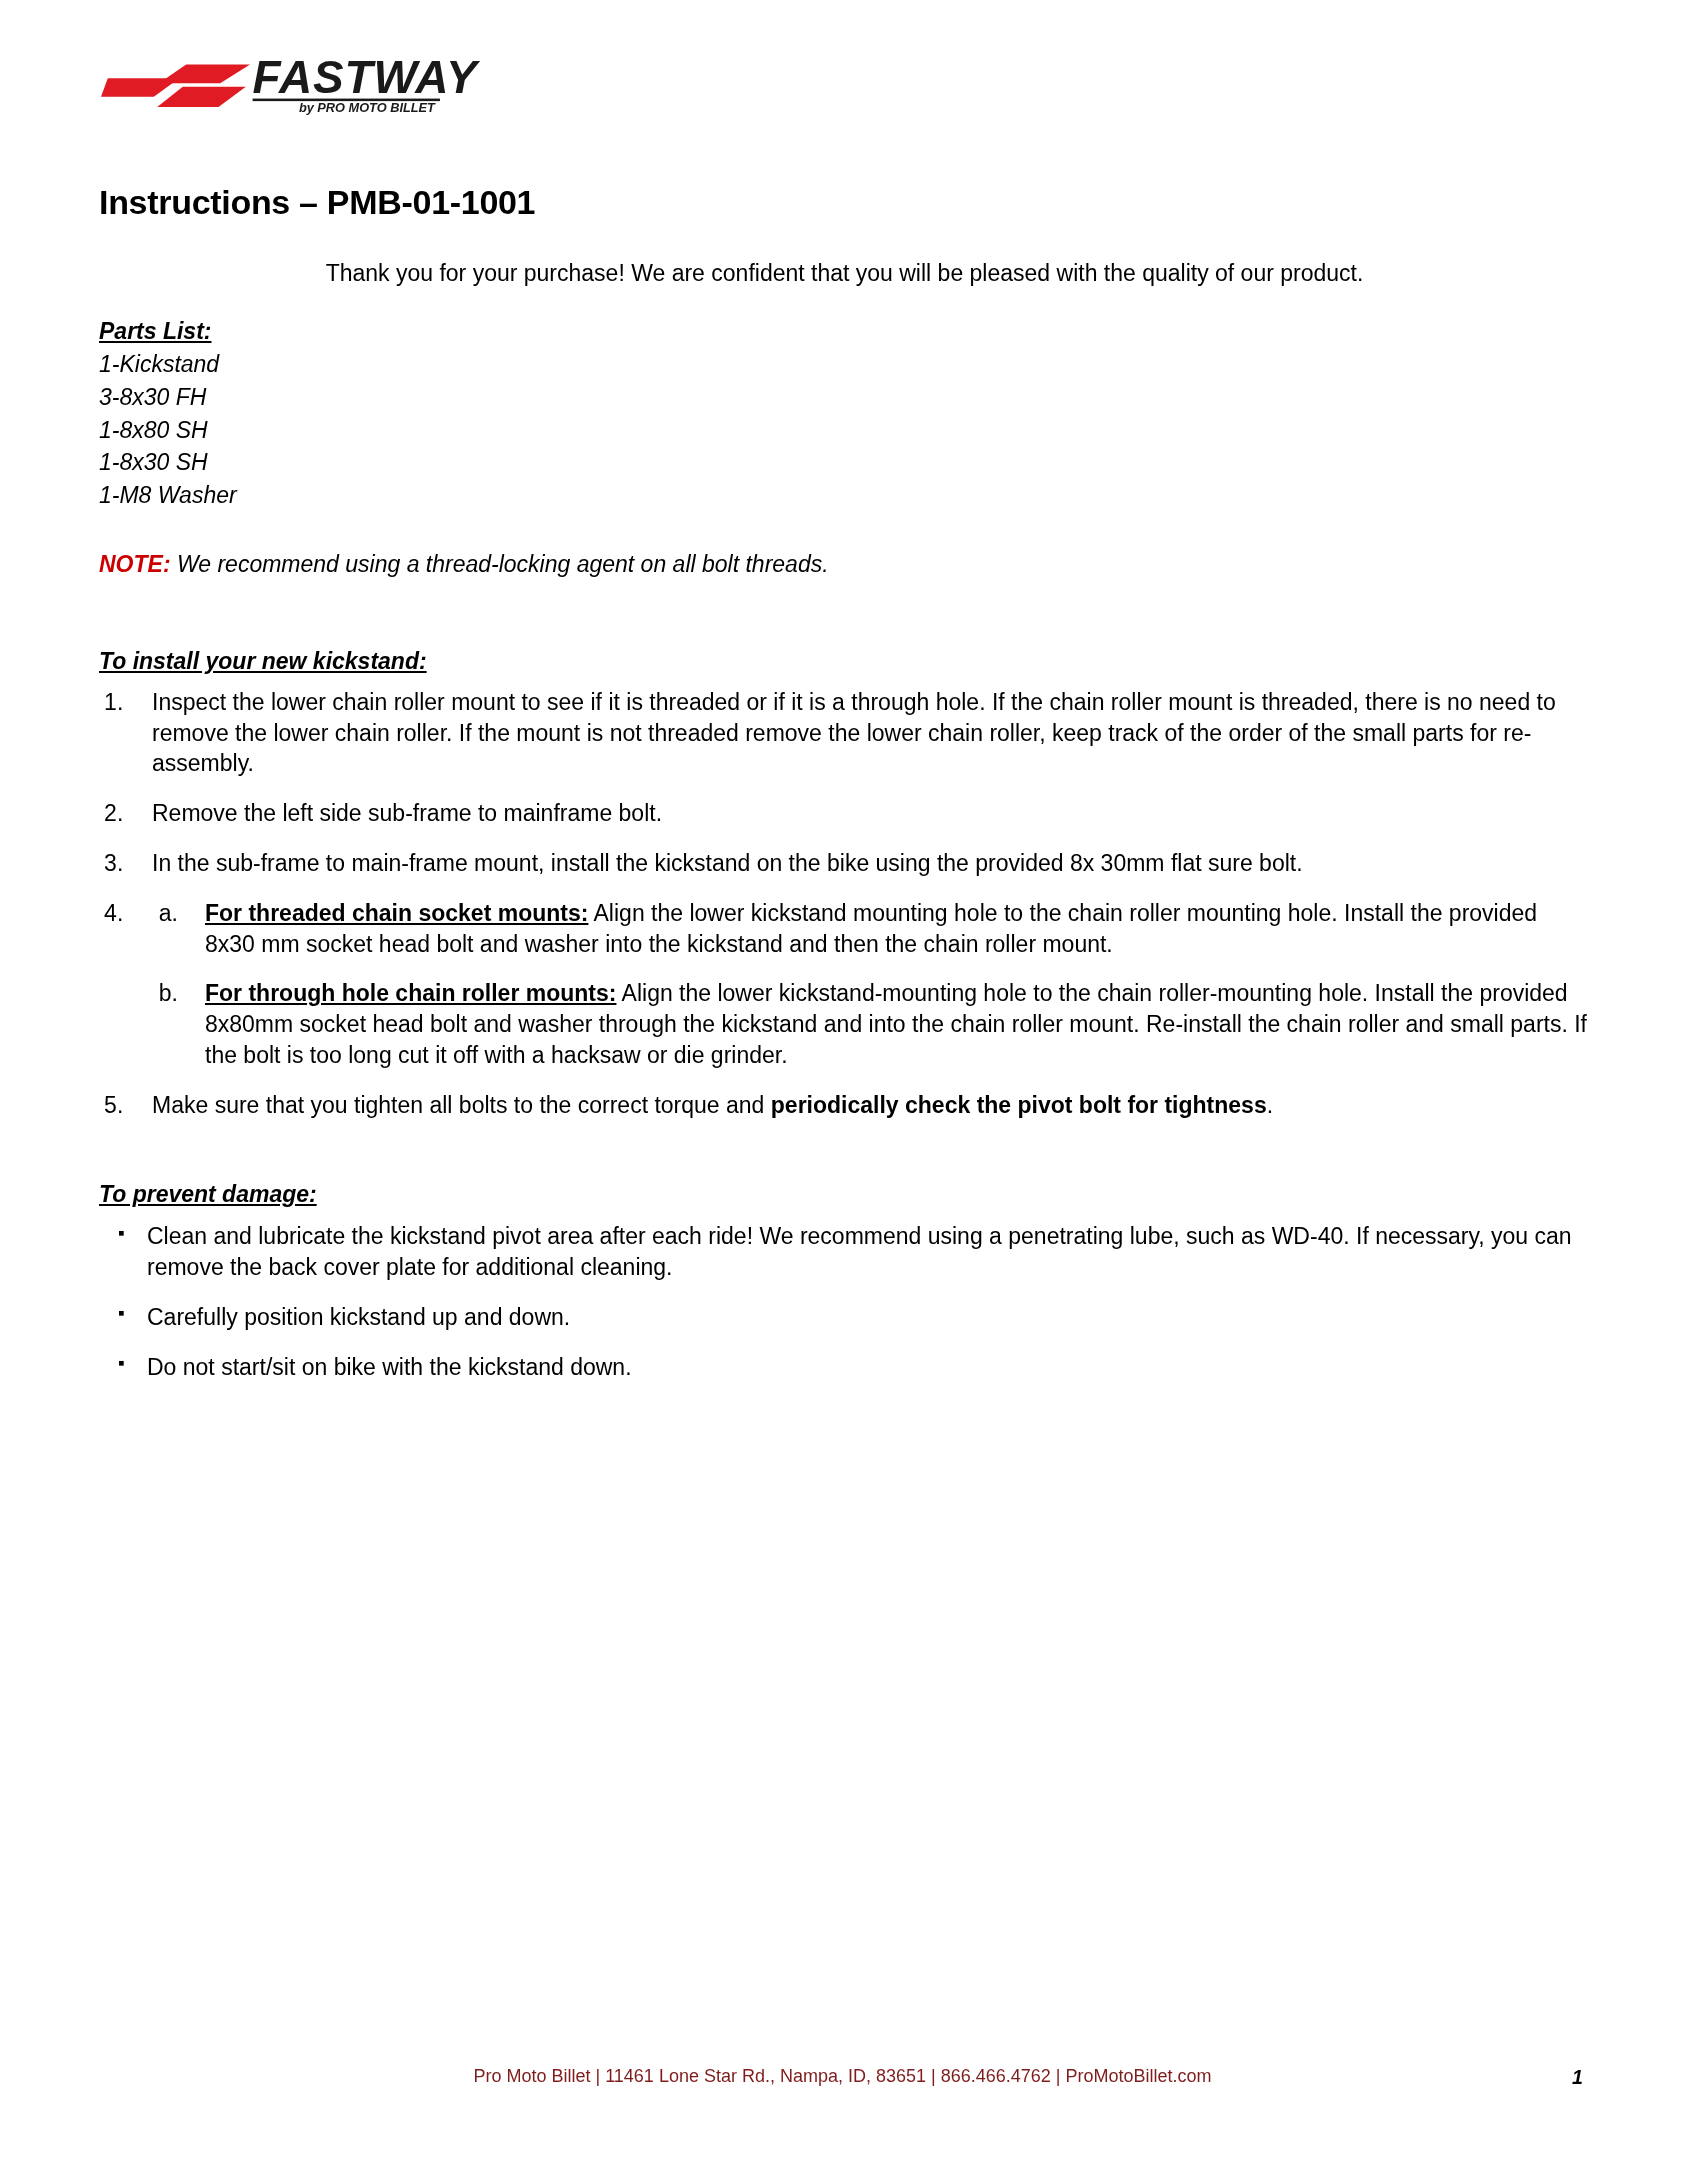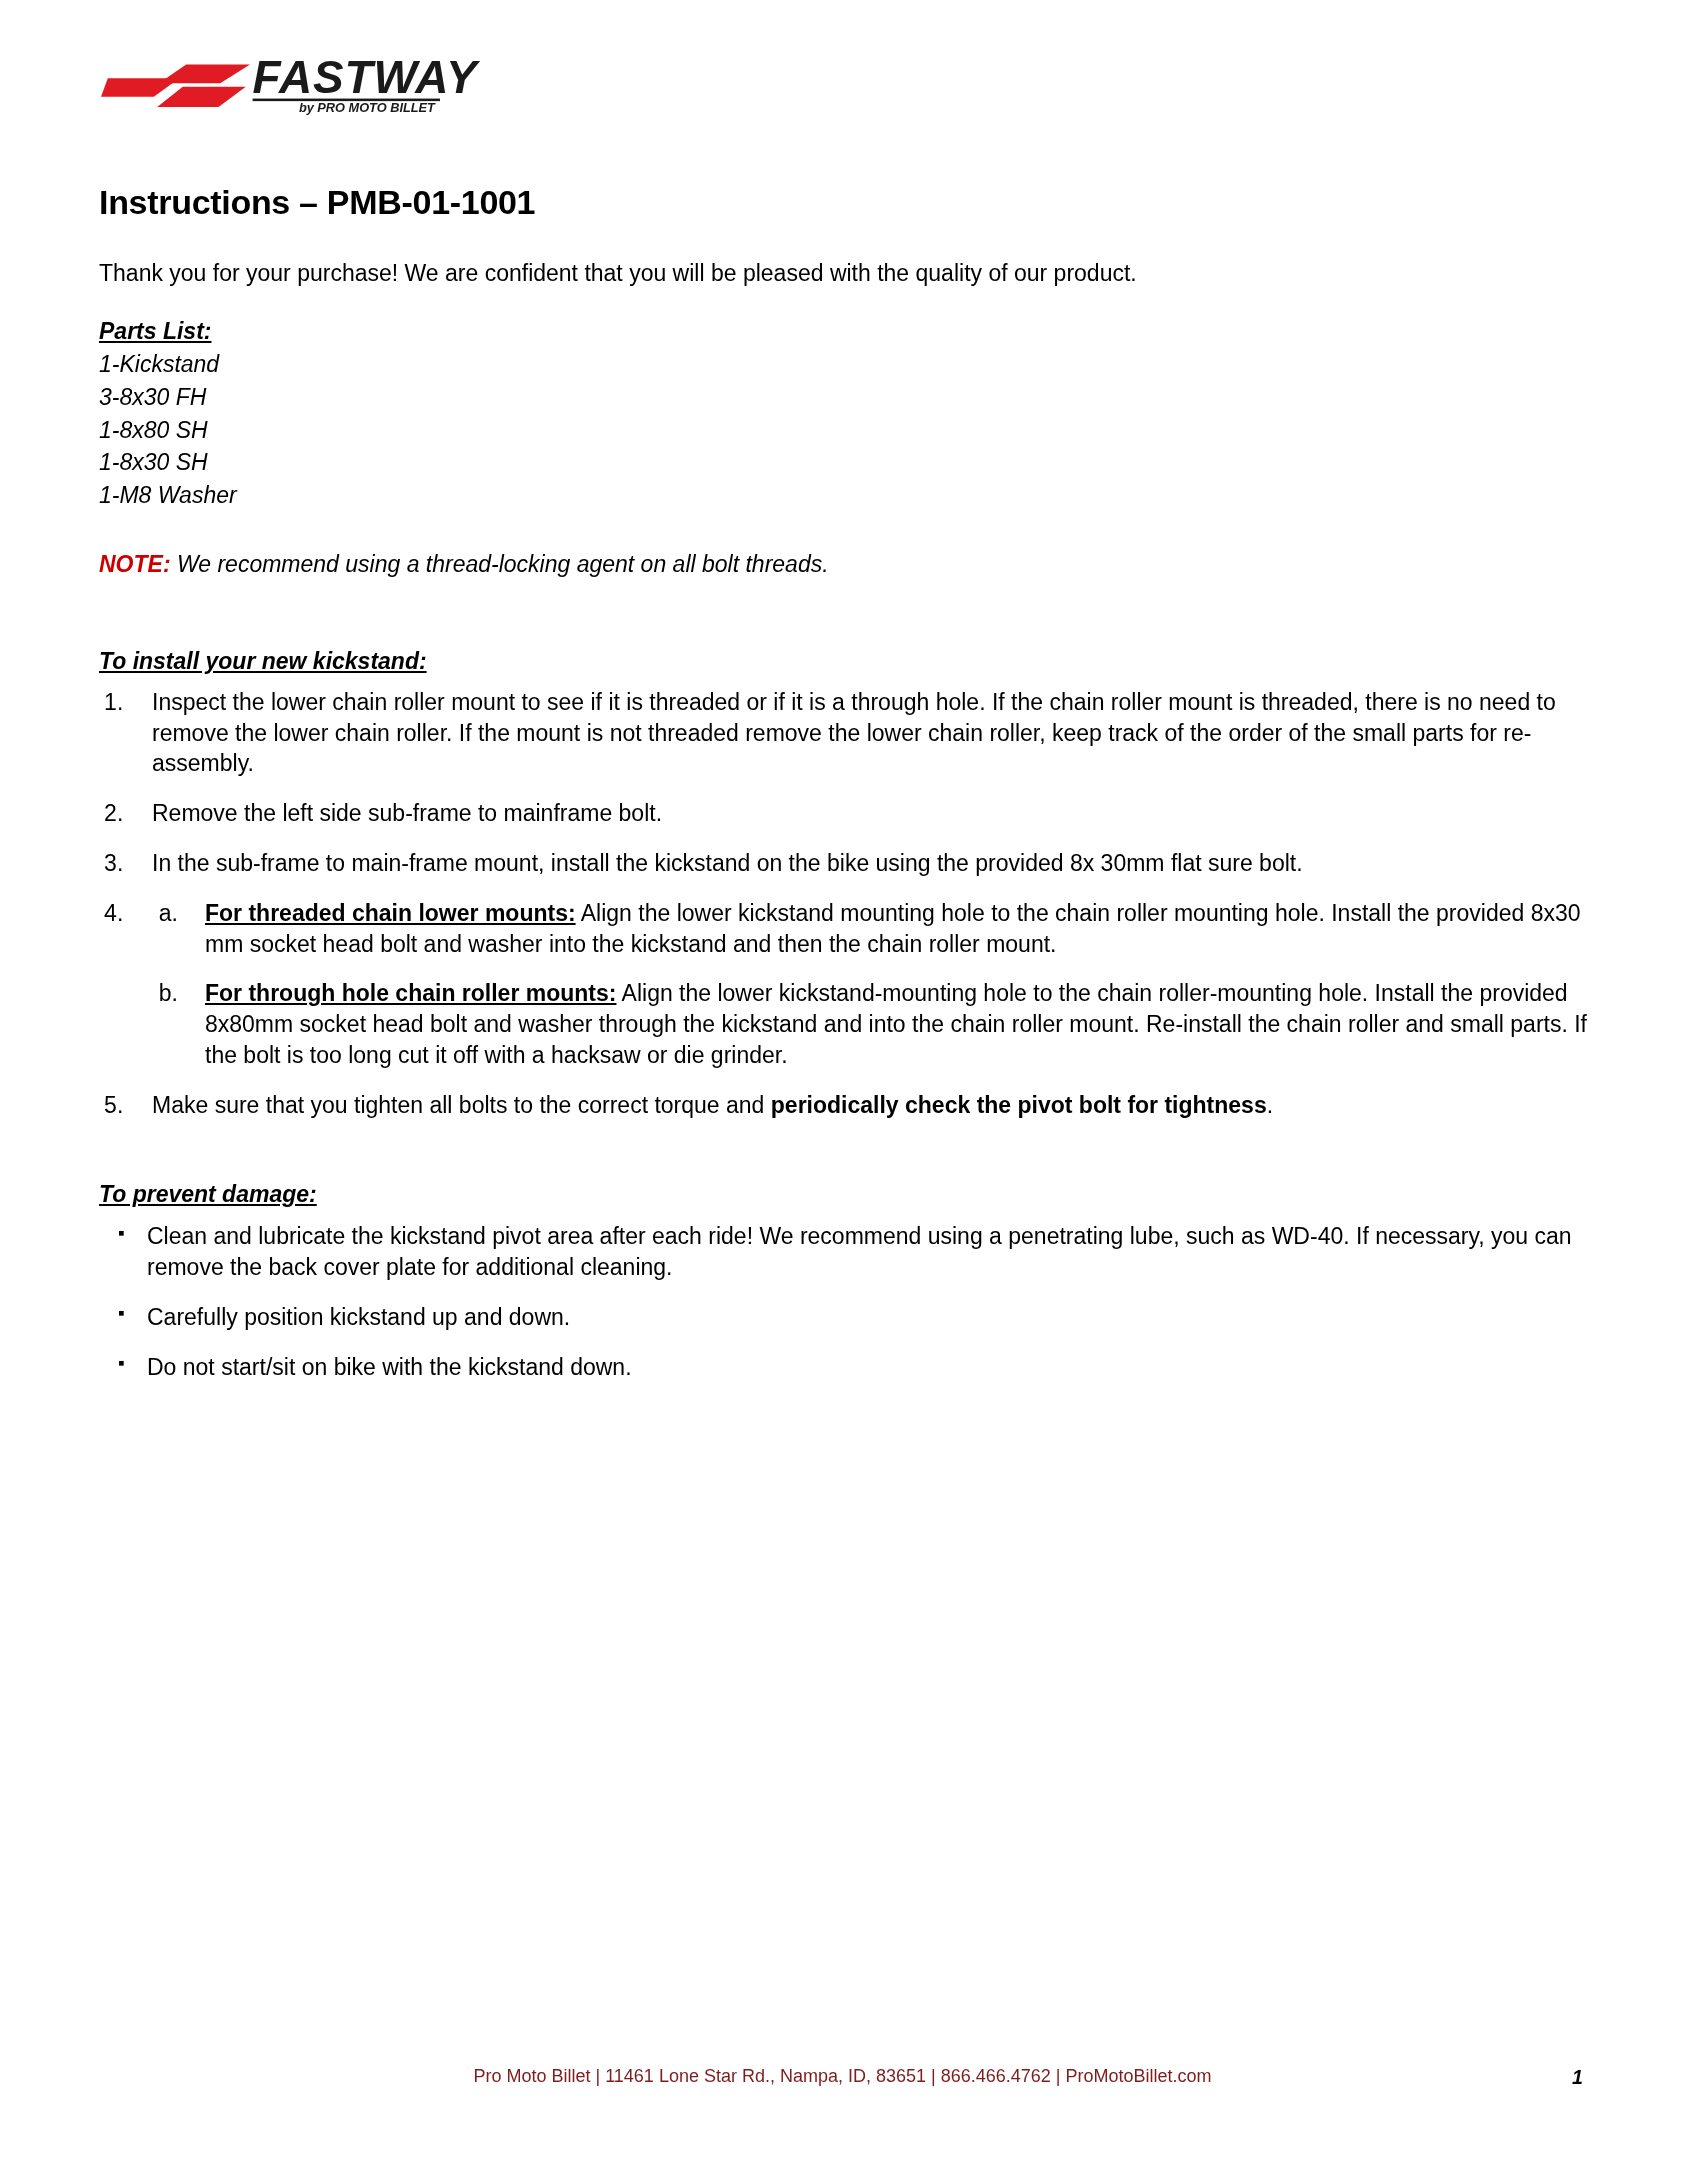--- a/index.html
+++ b/index.html
@@ -41,20 +41,21 @@
   h1.doc-title {
     font-size: 34px;
     font-weight: bold;
     margin: 0 0 36px 0;
     letter-spacing: -0.3px;
   }
   p.intro {
     font-size: 23px;
     margin: 0 0 29px 0;
     line-height: 1.35;
+    text-align: center;
   }
   .section-head {
     font-size: 23px;
     font-weight: bold;
     font-style: italic;
     text-decoration: underline;
     margin: 0 0 3.4px 0;
   }
   .parts-list {
     font-size: 23px;
@@ -221,21 +222,21 @@
       <li>
         <span class="num">3.</span>
         <span>In the sub-frame to main-frame mount, install the kickstand on the bike using the provided 8x 30mm flat sure bolt.</span>
       </li>
       <li style="margin-bottom:12px;">
         <span class="num">4.</span>
         <span></span>
         <ol class="sub">
           <li>
             <span class="num">a.</span>
-            <span class="b-underline">For threaded chain lower mounts:</span><span>  Align the lower kickstand mounting hole to the chain roller mounting hole. Install the provided 8x30 mm socket head bolt and washer into the kickstand and then the chain roller mount.</span>
+            <span class="b-underline">For threaded chain socket mounts:</span><span>  Align the lower kickstand mounting hole to the chain roller mounting hole. Install the provided 8x30 mm socket head bolt and washer into the kickstand and then the chain roller mount.</span>
           </li>
           <li>
             <span class="num">b.</span>
             <span class="b-underline">For through hole chain roller mounts:</span><span>  Align the lower kickstand-mounting hole to the chain roller-mounting hole. Install the provided 8x80mm socket head bolt and washer through the kickstand and into the chain roller mount. Re-install the chain roller and small parts. If the bolt is too long cut it off with a hacksaw or die grinder.</span>
           </li>
         </ol>
       </li>
       <li>
         <span class="num">5.</span>
         <span>Make sure that you tighten all bolts to the correct torque and </span><span class="bold">periodically check the pivot bolt for tightness</span><span>.</span>

